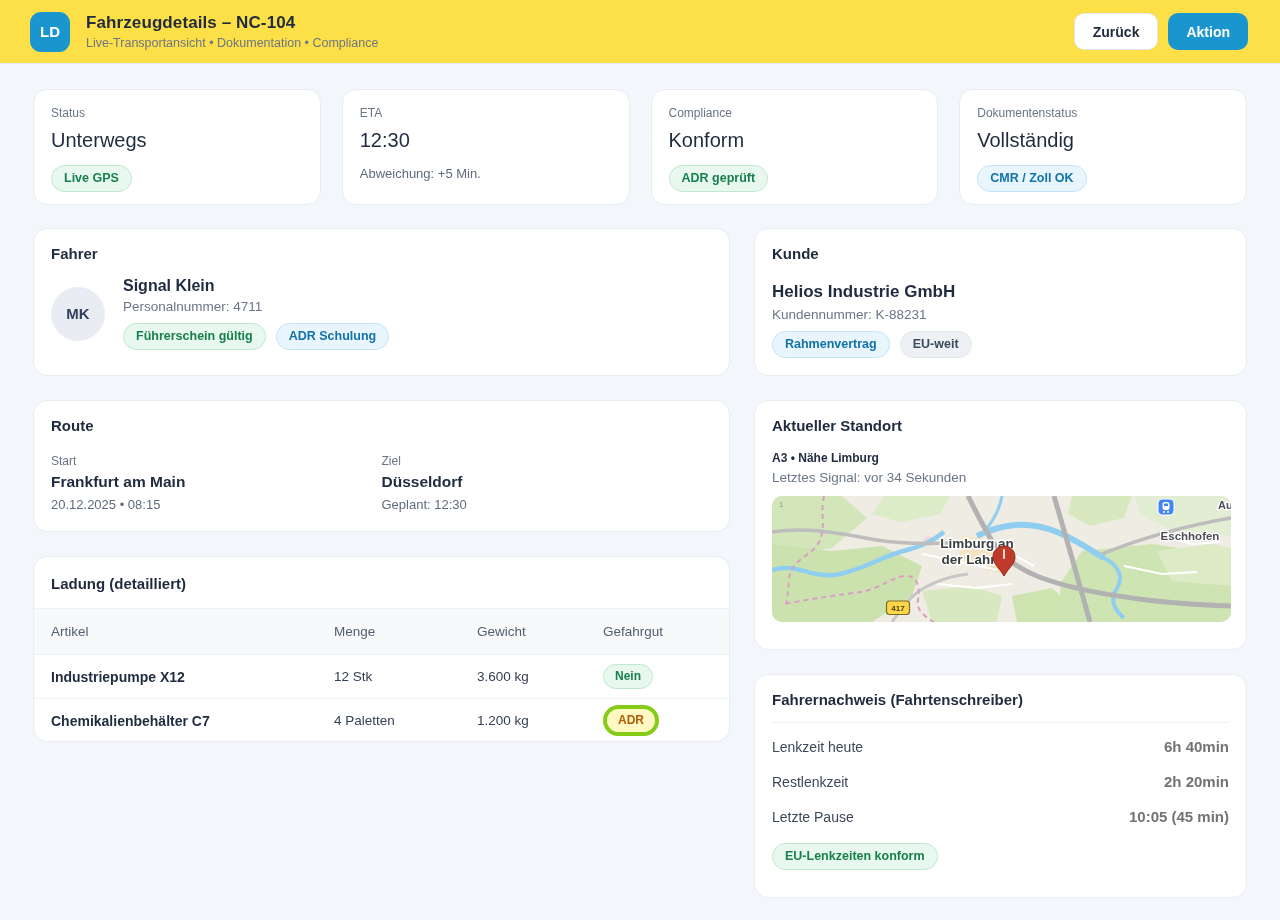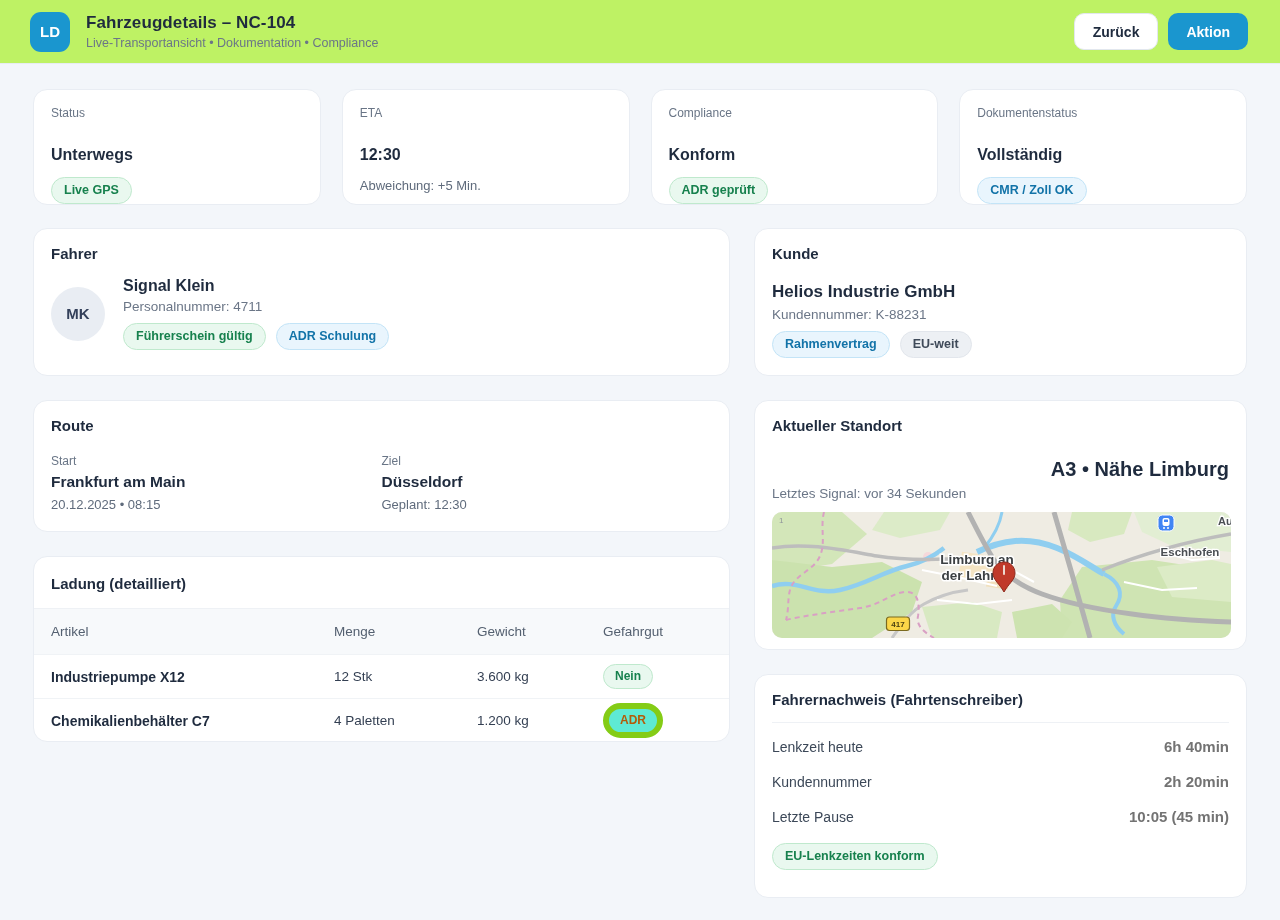--- a/index.html
+++ b/index.html
@@ -5,21 +5,21 @@
   * { margin:0; padding:0; box-sizing:border-box; }
   html,body { width:1280px; height:920px; }
   body {
     font-family:"Liberation Sans", sans-serif;
     background:#f3f6fa;
     color:#212d40;
     overflow:hidden;
   }
   
   .app-header {
-    height:64px; background:#bef264; border-bottom:1px solid #e7ecf2;
+    height:64px; background:#fde047; border-bottom:1px solid #e7ecf2;
     display:flex; align-items:center; justify-content:space-between;
     padding:0 32px 0 30px;
   }
   .h-left { display:flex; align-items:center; gap:16px; }
   .logo {
     width:40px; height:40px; border-radius:11px; background:#1a96cf;
     color:#fff; font-weight:bold; font-size:15px;
     display:flex; align-items:center; justify-content:center;
   }
   .h-title { font-size:17px; font-weight:bold; color:#1f2b3e; letter-spacing:.1px; }
@@ -35,40 +35,40 @@
   
   .main { padding:25px 33px 0 33px; }
   .card {
     background:#fff; border:1px solid #e9edf3; border-radius:14px;
   }
   .kpi-row {
     display:grid; grid-template-columns:repeat(4,1fr); gap:21px; margin-bottom:23px;
   }
   .kpi { height:116px; padding:16px 17px; }
   .kpi-label { font-size:12px; color:#697586; }
-  .kpi-value { font-size:16px; font-weight:bold; color:#1f2b3e; margin-top:26px; }
+  .kpi-value { font-size:20px; font-weight:normal; color:#1f2b3e; margin-top:9px; }
   .kpi-badge-wrap { margin-top:13px; }
   .kpi-sub { font-size:13px; color:#5f6b7c; margin-top:14px; }
 
   .cols { display:flex; gap:24px; }
   .col-left { width:697px; display:flex; flex-direction:column; gap:24px; }
   .col-right { width:493px; display:flex; flex-direction:column; gap:24px; }
 
   .panel { padding:16px 17px; }
   .panel-title { font-size:15px; font-weight:bold; color:#1f2b3e; }
 
   
   .badge {
     display:inline-block; padding:5px 12px; border-radius:999px;
     font-size:12.5px; font-weight:bold; line-height:1.2; white-space:nowrap;
   }
   .badge.green { background:#e9f8ef; border:1px solid #bfe9cd; color:#17814e; }
   .badge.blue  { background:#e9f5fd; border:1px solid #c3e4f7; color:#1273a8; }
   .badge.gray  { background:#edf0f4; border:1px solid #e2e6ec; color:#3f4a59; }
-  .badge.amber { background:#5eead4; border:6px solid #84cc16; color:#b35c09; }
+  .badge.amber { background:#fef9c3; border:4px solid #84cc16; color:#b35c09; }
   .badge.sm { padding:4px 11px; font-size:12px; }
 
   
   .driver { height:148px; }
   .driver-body { margin-top:15px; display:flex; align-items:center; gap:18px; }
   .avatar {
     width:54px; height:54px; border-radius:50%; background:#e9edf3;
     color:#33405a; font-weight:bold; font-size:15px;
     display:flex; align-items:center; justify-content:center; flex:none;
   }
@@ -99,21 +99,21 @@
   .thead {
     height:46px; background:#f7f9fb; border-top:1px solid #eef1f5;
     font-size:13.5px; color:#546070;
   }
   .tr { height:44px; border-top:1px solid #f0f3f6; }
   .cell-article { font-size:14px; font-weight:bold; color:#1f2b3e; }
   .cell { font-size:13.5px; color:#333f52; }
 
   
   .location { height:250px; }
-  .loc-position { font-size:20px; font-weight:bold; color:#1f2b3e; margin-top:24px;text-align:right; }
+  .loc-position { font-size:12px; font-weight:bold; color:#1f2b3e; margin-top:17px; }
   .loc-signal { font-size:13.5px; color:#6b7687; margin-top:5px; }
   .map-wrap {
     margin-top:11px; width:459px; height:126px; border-radius:10px;
     overflow:hidden; position:relative;
   }
   .map-wrap svg { display:block; }
   .map-label { font-weight:bold; fill:#3c4043; paint-order:stroke; stroke:#ffffff; stroke-width:3px; }
   .map-label-sm { fill:#4b4f54; paint-order:stroke; stroke:#ffffff; stroke-width:2.5px; font-weight:bold; }
 
   
@@ -309,21 +309,21 @@
 
       <div class="card panel tacho">
         <div class="panel-title">Fahrernachweis (Fahrtenschreiber)</div>
         <div class="tacho-divider"></div>
         <div class="tacho-rows">
           <div class="tacho-row">
             <div class="tacho-label">Lenkzeit heute</div>
             <div class="tacho-value">6h 40min</div>
           </div>
           <div class="tacho-row">
-            <div class="tacho-label">Kundennummer</div>
+            <div class="tacho-label">Restlenkzeit</div>
             <div class="tacho-value">2h 20min</div>
           </div>
           <div class="tacho-row">
             <div class="tacho-label">Letzte Pause</div>
             <div class="tacho-value">10:05 (45 min)</div>
           </div>
         </div>
         <div class="tacho-badge-wrap">
           <span class="badge green">EU-Lenkzeiten konform</span>
         </div>

